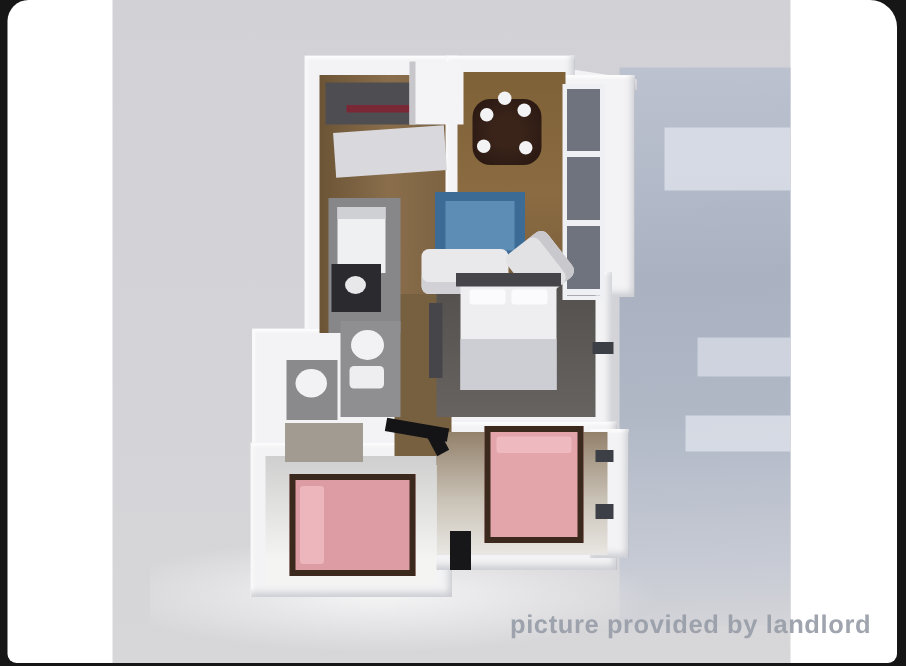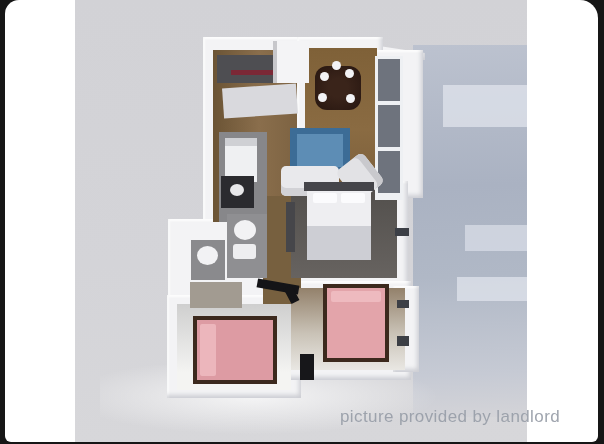--- a/index.html
+++ b/index.html
@@ -108,21 +108,21 @@
   .t1{left:229px;top:220px;width:22px;height:20px;}
   .t2{left:192px;top:246px;width:21px;height:19px;}
   .sink1{left:228px;top:244px;width:23px;height:15px;background:#eeeef0;border-radius:3px;}
 
   .door-bar1{left:252px;top:282px;width:42px;height:9px;background:#141417;transform:rotate(10deg);}
   .door-bar2{left:282px;top:286px;width:9px;height:17px;background:#141417;transform:rotate(-28deg);}
   .entry-door{left:295px;top:354px;width:14px;height:26px;background:#17171a;}
 
   .watermark{
     left:335px;top:407px;width:262px;height:24px;
-    color:var(--watermark,#9aa0aa);font-size:17px;font-weight:400;letter-spacing:.4px;
+    color:var(--watermark,#9aa0aa);font-size:17px;font-weight:700;letter-spacing:.4px;
     white-space:nowrap;opacity:.95;
   }
 </style>
 </head>
 <body>
 
 <div class="photo">
   <div class="content">
 
     <div class="abs bg-gray"></div>

